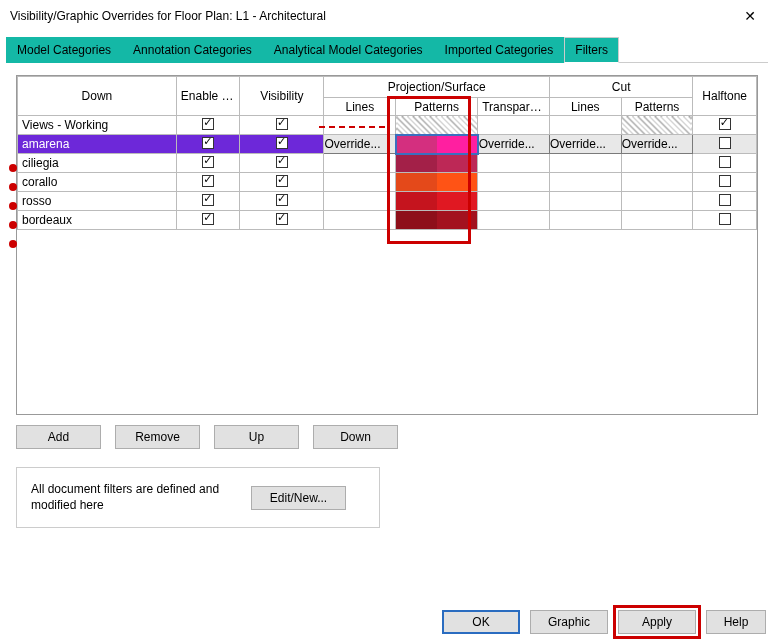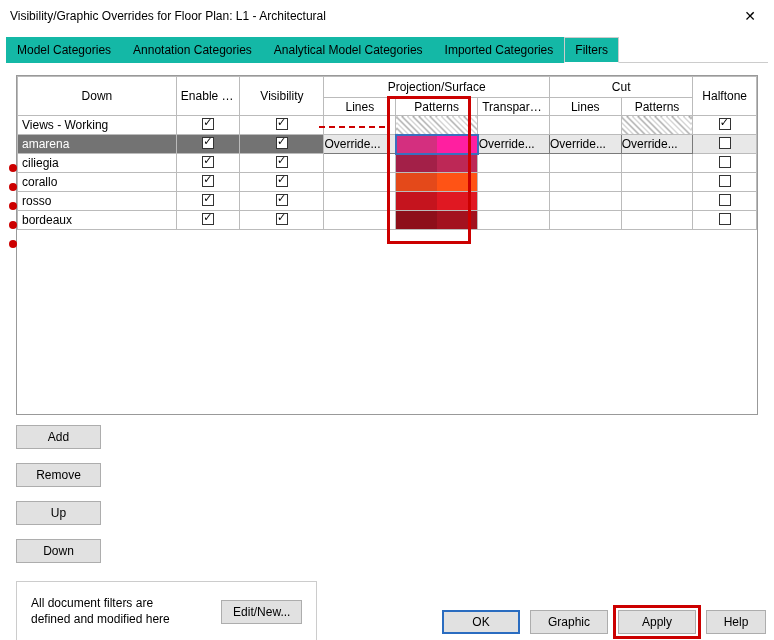--- a/index.html
+++ b/index.html
@@ -17,44 +17,44 @@
 
 .table-wrap { border: 1px solid #999; height: 340px; background: #fff; position: relative; }
 
 table { border-collapse: collapse; width: 100%; table-layout: fixed; }
 th, td { border: 1px solid #bbb; font-size: 12px; vertical-align: middle; text-align: center; height: 19px; padding: 0 4px; overflow: hidden; white-space: nowrap; text-overflow: ellipsis; }
 th { background: #fff; font-weight: normal; }
 .name-col { text-align: left; padding-left: 4px; }
 .thead1 th { height: 21px; }
 .thead2 th { height: 18px; }
 
-.sel-row td { background: #737373; color: #fff; }
+.sel-row td { background: #6d28d9; color: #fff; }
 .sel-row .override-cell { background: #e8e8e8; color: #000; border: 1px solid #7a7a7a; }
 .sel-row .halftone-cell { background: #e8e8e8; }
 .override-cell { text-align: left; padding-left: 0; }
 
 .pattern-swatch { display: flex; width: 100%; height: 100%; }
 .pattern-swatch .half { flex: 1; }
 
 .chk { display: inline-block; width: 12px; height: 12px; border: 1px solid #333; background: #fff; position: relative; }
 .chk.checked::after { content: "✓"; position: absolute; top: -3px; left: 0; font-size: 11px; color: #000; }
 .sel-row .chk { border-color: #333; background: #fff; }
 .sel-row .chk.checked::after { color: #000; }
 
 .red-dot { position: absolute; width: 8px; height: 8px; background: #c00; border-radius: 50%; left: 9px; }
 .red-dashed-line { position: absolute; border-top: 2px dashed #c00; left: 302px; width: 66px; top: 50px; }
 .red-box-patterns { position: absolute; border: 3px solid #c00; left: 370px; top: 20px; width: 84px; height: 148px; pointer-events: none; }
 
 .diag-hatch { background-image: repeating-linear-gradient(45deg, #aaa 0 1px, transparent 1px 4px); }
 
-.btn-row { margin-top: 10px; display: flex; gap: 14px; flex-direction: column; }
+.btn-row { margin-top: 10px; display: flex; gap: 14px; }
 .btn { width: 85px; height: 24px; background: #e1e1e1; border: 1px solid #adadad; cursor: pointer; font-size: 12px; text-align: center; line-height: 22px; }
 .btn.focus { border: 2px solid #2a6cc0; line-height: 20px; }
 
-.info-box { margin-top: 18px; border: 1px solid #ccc; padding: 14px; display: flex; align-items: center; gap: 30px; width: 301px; }
+.info-box { margin-top: 18px; border: 1px solid #ccc; padding: 14px; display: flex; align-items: center; gap: 30px; width: 364px; }
 .info-text { width: 190px; font-size: 12px; line-height: 1.3; }
 
 .footer { position: absolute; bottom: 6px; right: 8px; display: flex; gap: 10px; align-items: center; }
 .footer .btn { width: 78px; }
 .red-box-apply { position: absolute; border: 3px solid #c00; pointer-events: none; }
 
 </style>
 </head>
 <body>
 

